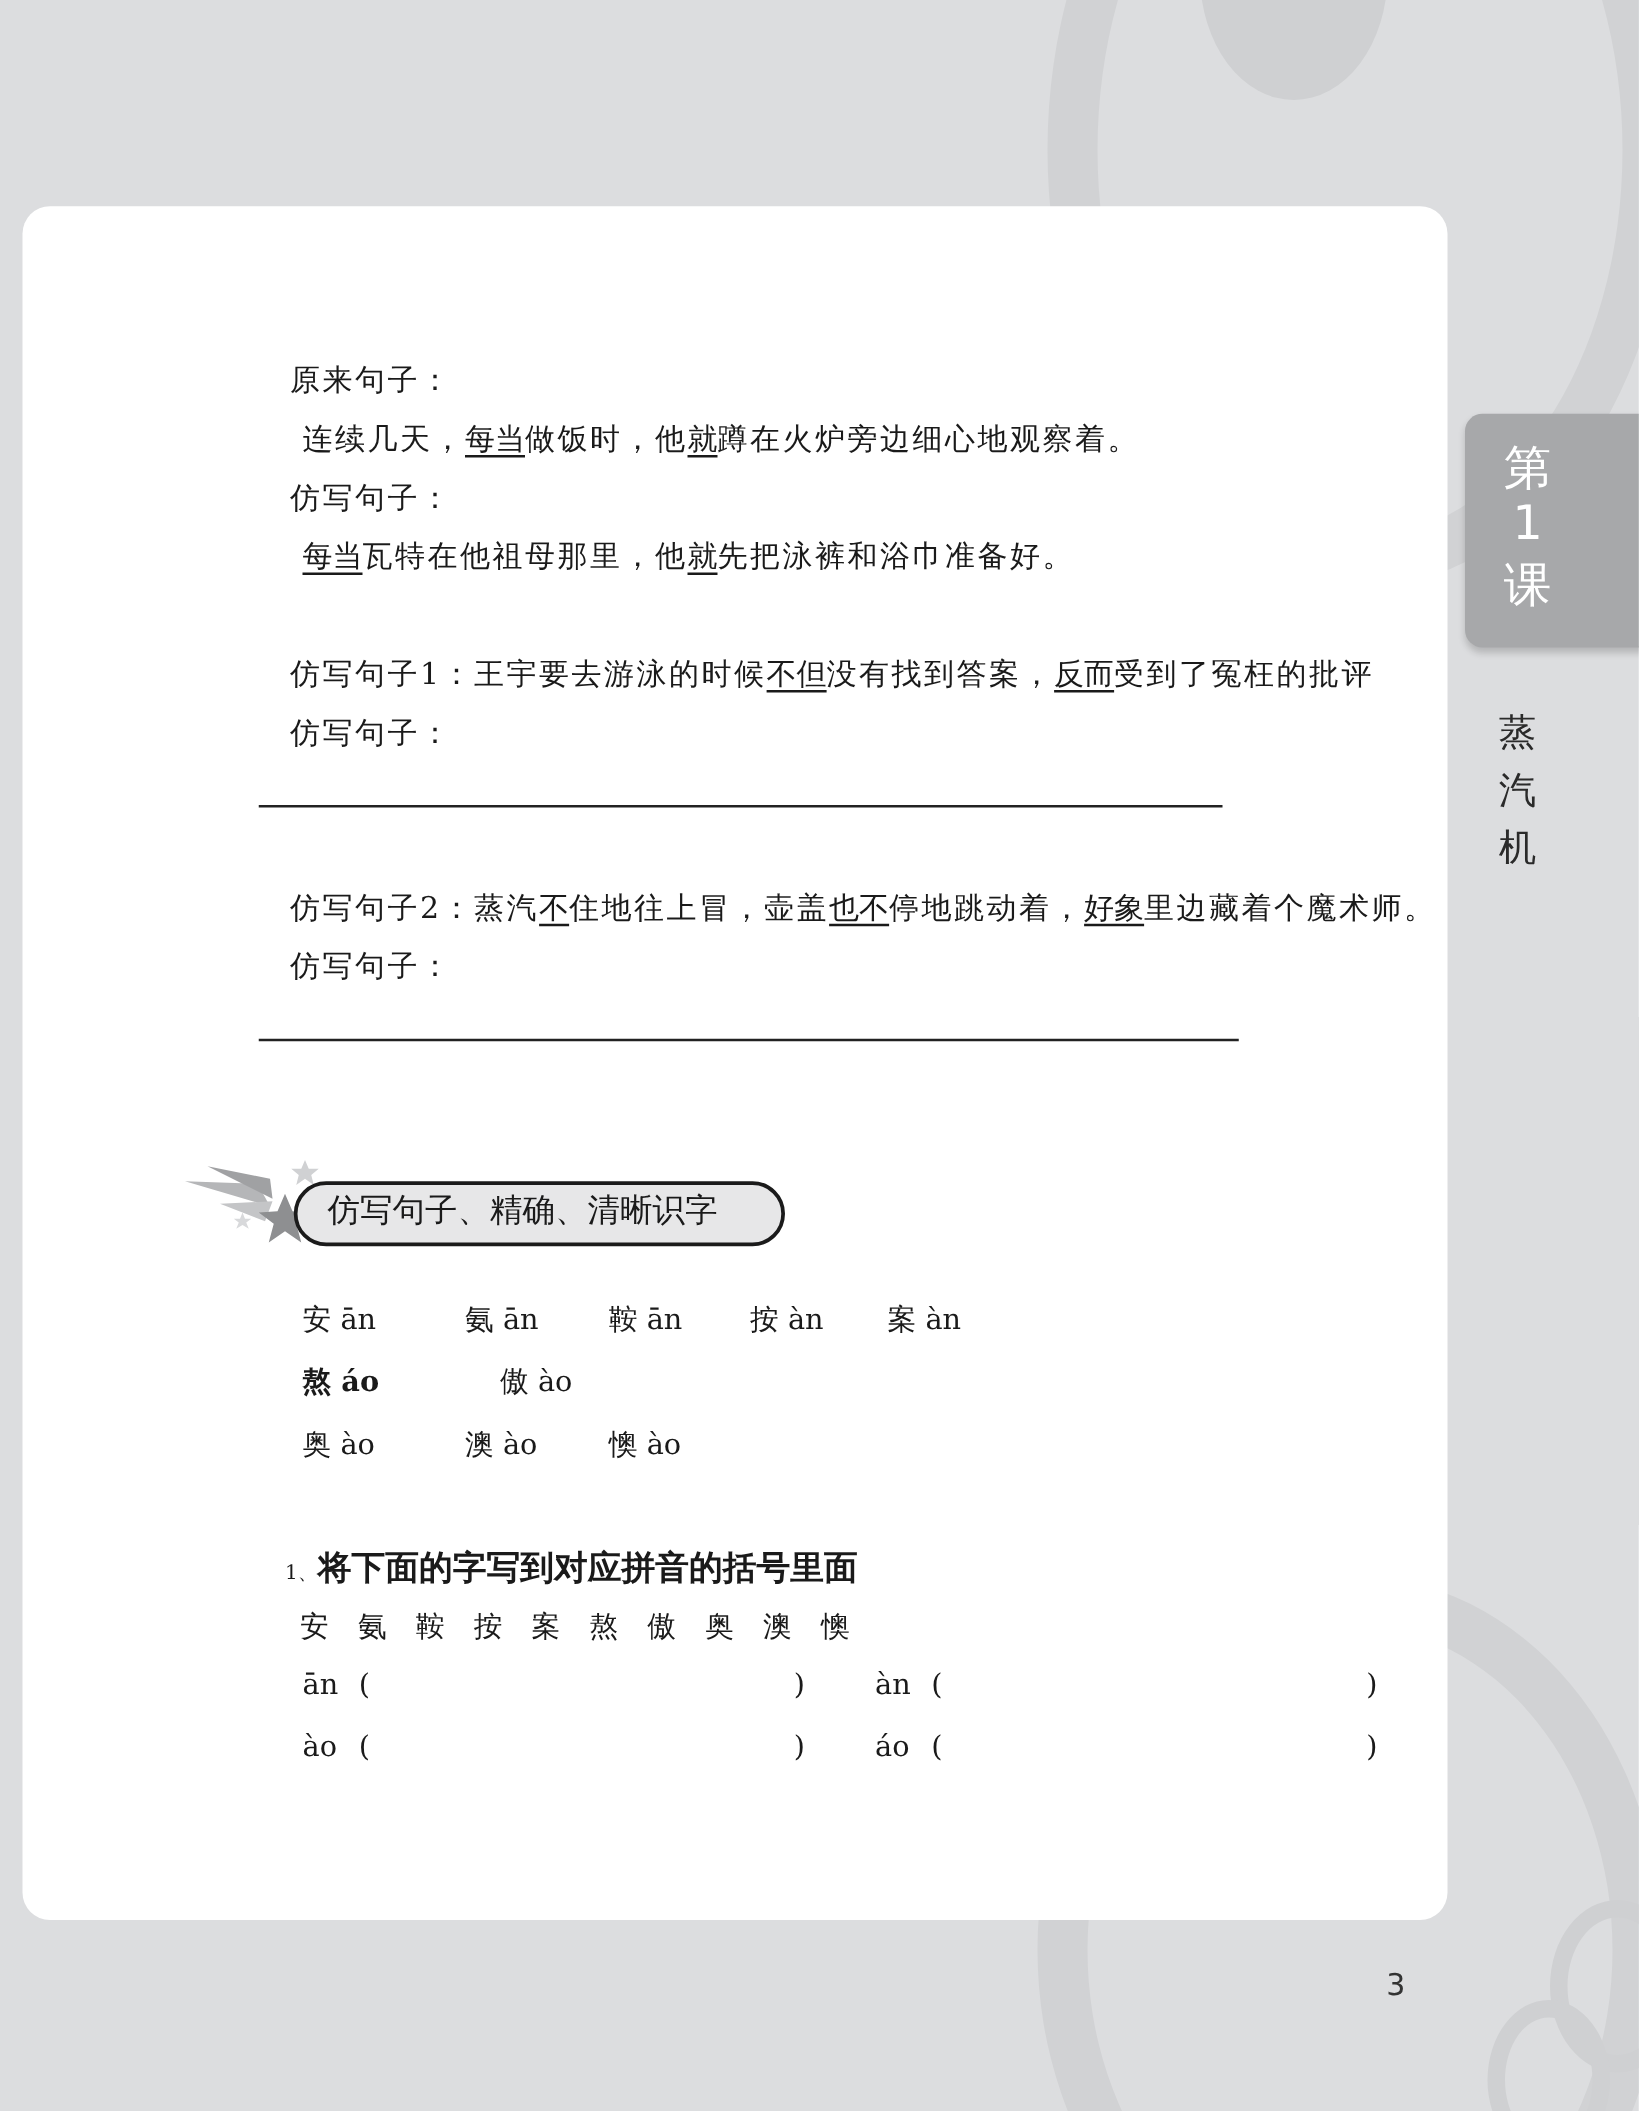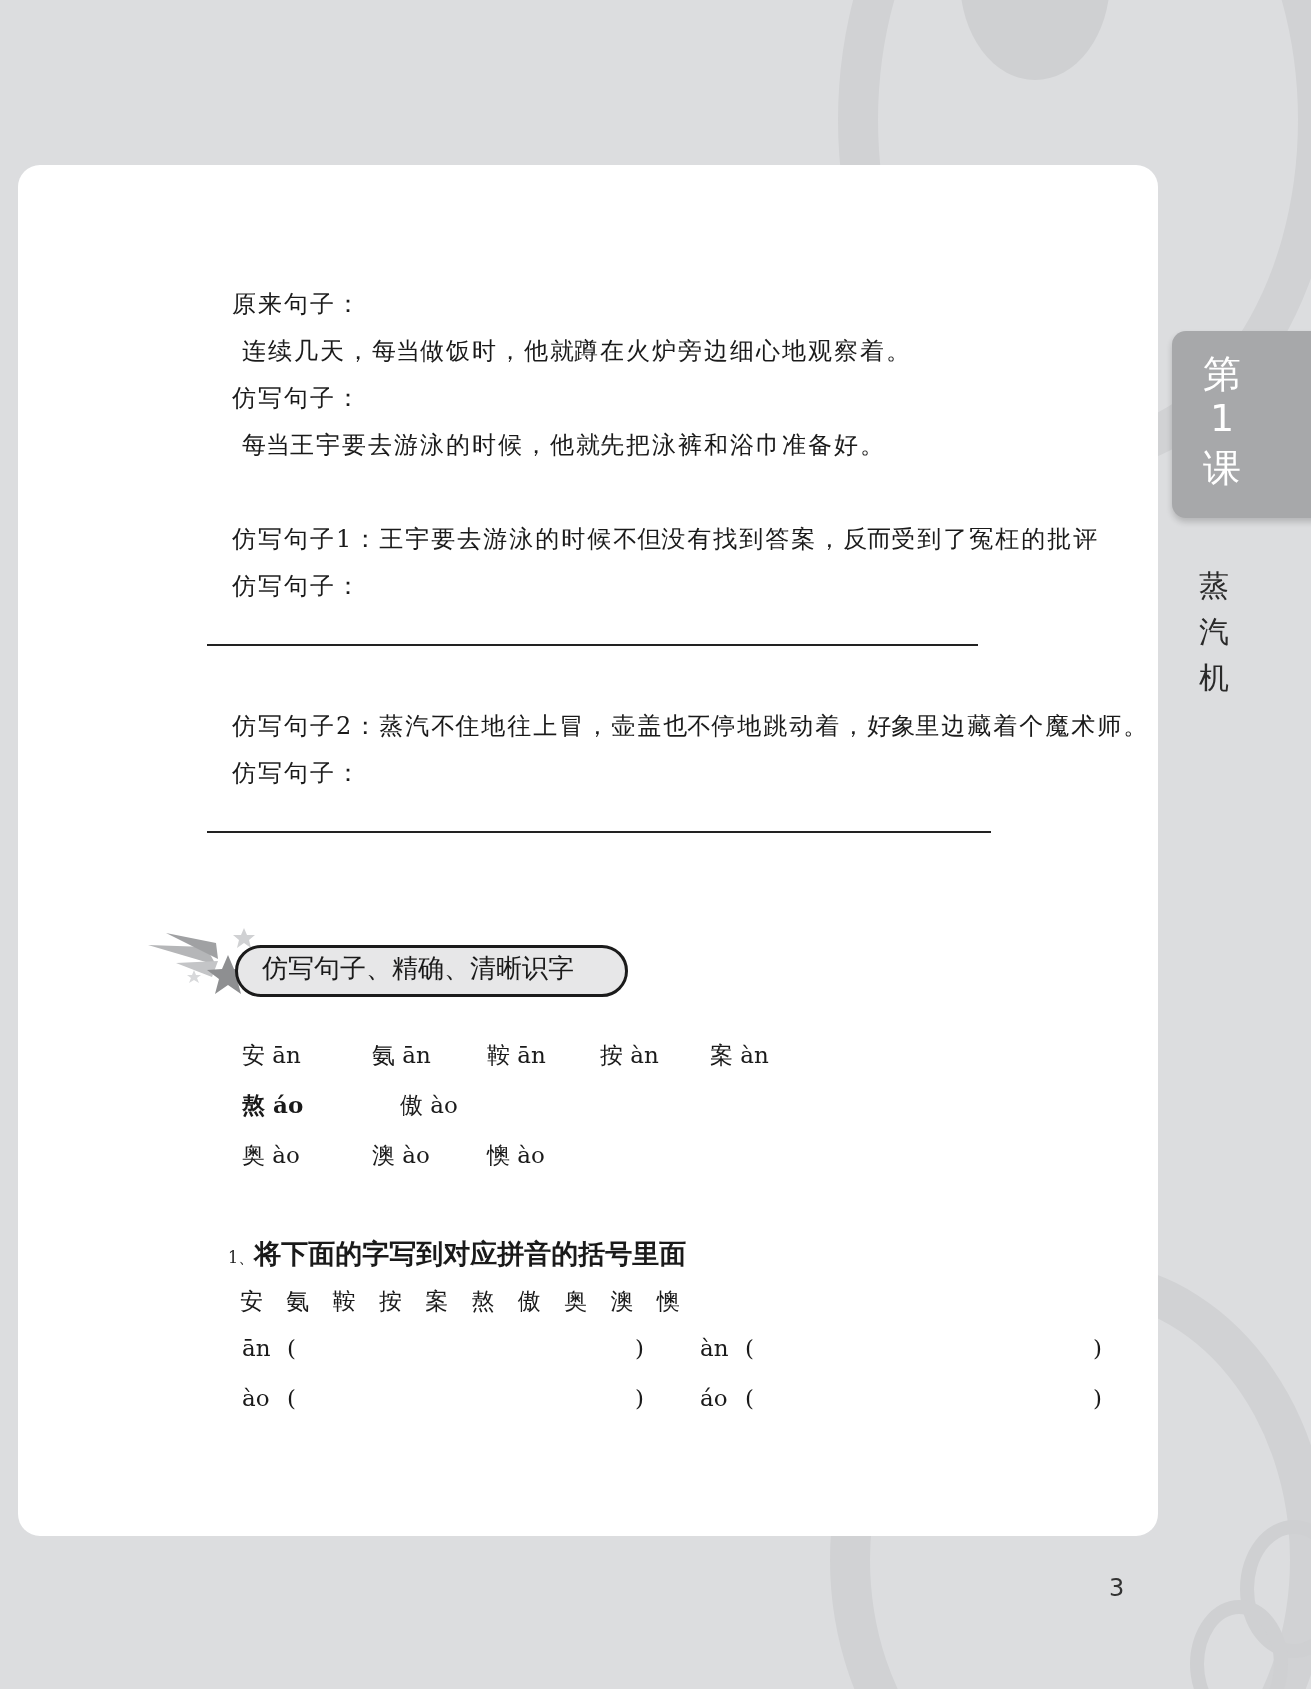--- a/index.html
+++ b/index.html
@@ -9,21 +9,21 @@
     font-family:"DejaVu Serif", "Liberation Serif", serif;
     color:#1a1a1a;
   }
   .deco { position:absolute; border-radius:50%; }
   .card {
     position:absolute; left:18px; top:165px; width:1140px; height:1371px;
     background:#ffffff; border-radius:22px;
   }
   .abs { position:absolute; white-space:nowrap; }
   .txt { font-size:24px; letter-spacing:2px;margin-top:48px; }
-  .ul { text-underline-offset:5px; text-decoration-thickness:1.5px;
+  .ul { text-decoration:underline; text-underline-offset:5px; text-decoration-thickness:1.5px;
         font-family:"DejaVu Sans", "Liberation Sans", sans-serif; font-weight:500; letter-spacing:0; }
   .rule { position:absolute; height:1.5px; background:#222; }
   .tab {
     position:absolute; left:1172px; top:331px; width:150px; height:187px;
     background:#a7a8aa; border-radius:14px 0 0 14px;
     box-shadow:0 4px 6px rgba(0,0,0,0.18);
   }
   .tab span, .ctitle span {
     position:absolute; width:60px; text-align:center;
     font-family:"DejaVu Sans", "Liberation Sans", sans-serif;
@@ -53,21 +53,21 @@
 <div class="deco" style="left:1190px;top:1600px;width:70px;height:100px;border:14px solid #cfd0d2;"></div>
 
 <div class="card"></div>
 
 <div class="abs txt" style="left:232px;top:240px;">原来句子：</div>
 <div class="abs txt" style="left:242px;top:287px;">
   <span>连续几天，</span><span class="ul">每当</span><span>做饭时，他</span><span class="ul">就</span><span>蹲在火炉旁边细心地观察着。</span>
 </div>
 <div class="abs txt" style="left:232px;top:334px;">仿写句子：</div>
 <div class="abs txt" style="left:242px;top:381px;">
-  <span class="ul">每当</span><span>王宇要去游泳的时候，他</span><span class="ul">就</span><span>先把泳裤和浴巾准备好。</span>
+  <span class="ul">每当</span><span>瓦特在他祖母那里，他</span><span class="ul">就</span><span>先把泳裤和浴巾准备好。</span>
 </div>
 
 <div class="abs txt" style="left:232px;top:475px;">
   <span>仿写句子1：</span><span>王宇要去游泳的时候</span><span class="ul">不但</span><span>没有找到答案，</span><span class="ul">反而</span><span>受到了冤枉的批评</span>
 </div>
 <div class="abs txt" style="left:232px;top:522px;">仿写句子：</div>
 <div class="rule" style="left:207px;top:644px;width:771px;"></div>
 
 <div class="abs txt" style="left:232px;top:662px;">
   <span>仿写句子2：</span><span>蒸汽</span><span class="ul">不</span><span>住地往上冒，壶盖</span><span class="ul">也不</span><span>停地跳动着，</span><span class="ul">好象</span><span>里边藏着个魔术师。</span>

